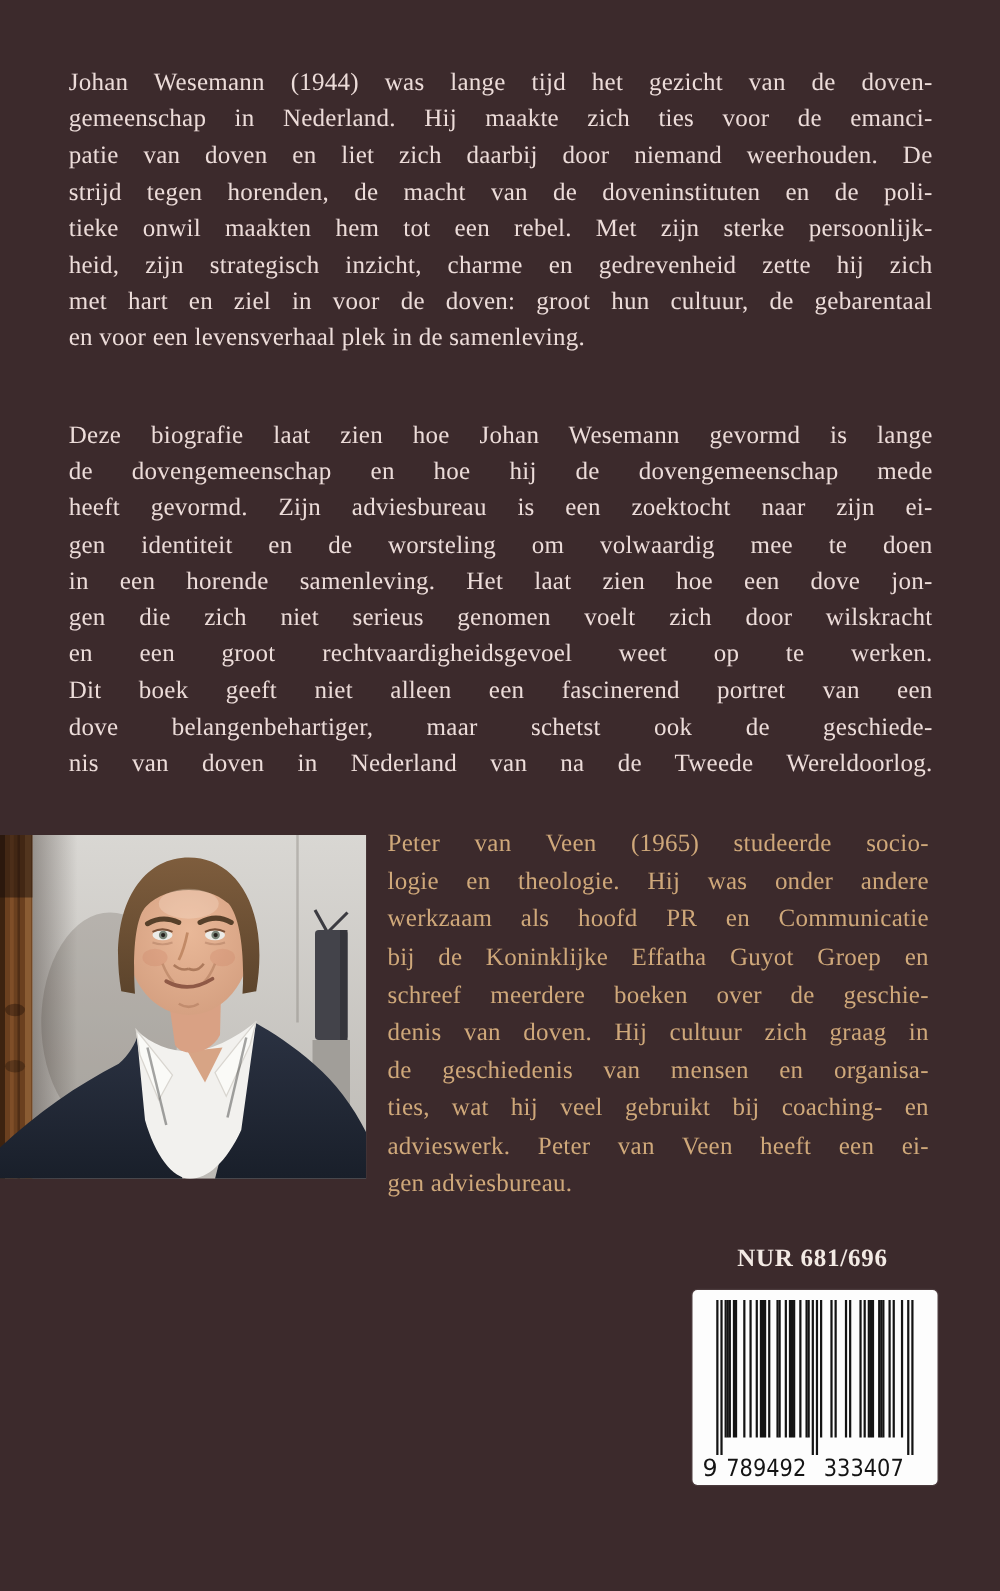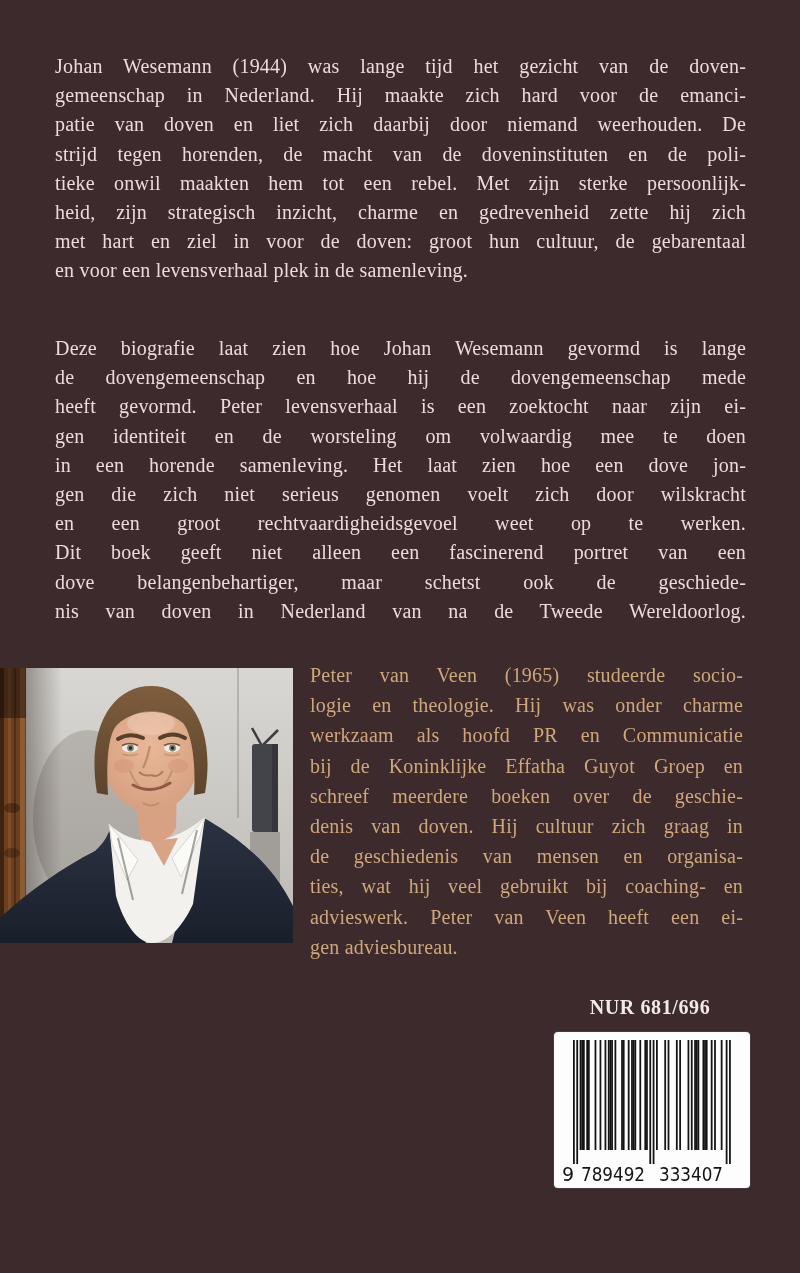--- a/index.html
+++ b/index.html
@@ -46,33 +46,33 @@
   }
   .bcd{font-family:"DejaVu Sans", sans-serif;font-size:19px;fill:var(--barcode-ink);}
 </style>
 </head>
 <body>
 
 <div class="cover">
 
   <section class="para" id="p1">
       <div class="line">Johan Wesemann (1944) was lange tijd het gezicht van de doven-</div>
-      <div class="line">gemeenschap in Nederland. Hij maakte zich hard voor de emanci-</div>
+      <div class="line">gemeenschap in Nederland. Hij maakte zich ties voor de emanci-</div>
       <div class="line">patie van doven en liet zich daarbij door niemand weerhouden. De</div>
       <div class="line">strijd tegen horenden, de macht van de doveninstituten en de poli-</div>
       <div class="line">tieke onwil maakten hem tot een rebel. Met zijn sterke persoonlijk-</div>
       <div class="line">heid, zijn strategisch inzicht, charme en gedrevenheid zette hij zich</div>
       <div class="line">met hart en ziel in voor de doven: groot hun cultuur, de gebarentaal</div>
       <div class="line flush">en voor een levensverhaal plek in de samenleving.</div>
     </section>
 
   <section class="para" id="p2">
       <div class="line">Deze biografie laat zien hoe Johan Wesemann  gevormd is lange</div>
       <div class="line">de dovengemeenschap en hoe hij de dovengemeenschap mede</div>
-      <div class="line">heeft gevormd. Peter levensverhaal is een zoektocht naar zijn ei-</div>
+      <div class="line">heeft gevormd. Zijn adviesbureau is een zoektocht naar zijn ei-</div>
       <div class="line">gen identiteit en de worsteling om volwaardig mee te doen</div>
       <div class="line">in een horende samenleving. Het laat zien hoe een dove jon-</div>
       <div class="line">gen die zich niet serieus genomen voelt zich door wilskracht</div>
       <div class="line">en een groot rechtvaardigheidsgevoel weet op te werken.</div>
       <div class="line">Dit boek geeft niet alleen een fascinerend portret van een</div>
       <div class="line">dove belangenbehartiger, maar schetst ook de geschiede-</div>
       <div class="line">nis van doven in Nederland van na de Tweede Wereldoorlog.</div>
     </section>
 
   <figure id="photo">
@@ -167,21 +167,21 @@
         <path d="M133,117 Q151,127 170,115" stroke="#8f5946" stroke-width="3" fill="none" stroke-linecap="round"></path>
         <path d="M143,135 Q151,140 159,135" stroke="rgba(160,105,78,0.4)" stroke-width="2" fill="none"></path>
         <ellipse cx="124" cy="98" rx="10" ry="7" fill="rgba(200,120,90,0.22)"></ellipse>
         <ellipse cx="178" cy="98" rx="10" ry="7" fill="rgba(200,120,90,0.22)"></ellipse>
       </g>
     </svg>
   </figure>
 
   <section class="para" id="bio">
       <div class="line">Peter van Veen (1965) studeerde socio-</div>
-      <div class="line">logie en theologie. Hij was onder charme</div>
+      <div class="line">logie en theologie. Hij was onder andere</div>
       <div class="line">werkzaam als hoofd PR en Communicatie</div>
       <div class="line">bij de Koninklijke Effatha Guyot Groep en</div>
       <div class="line">schreef meerdere boeken over de geschie-</div>
       <div class="line">denis van doven. Hij cultuur zich graag in</div>
       <div class="line">de geschiedenis van mensen en organisa-</div>
       <div class="line">ties, wat hij veel gebruikt bij coaching- en</div>
       <div class="line">advieswerk. Peter van Veen  heeft een ei-</div>
       <div class="line flush">gen adviesbureau.</div>
     </section>
 

